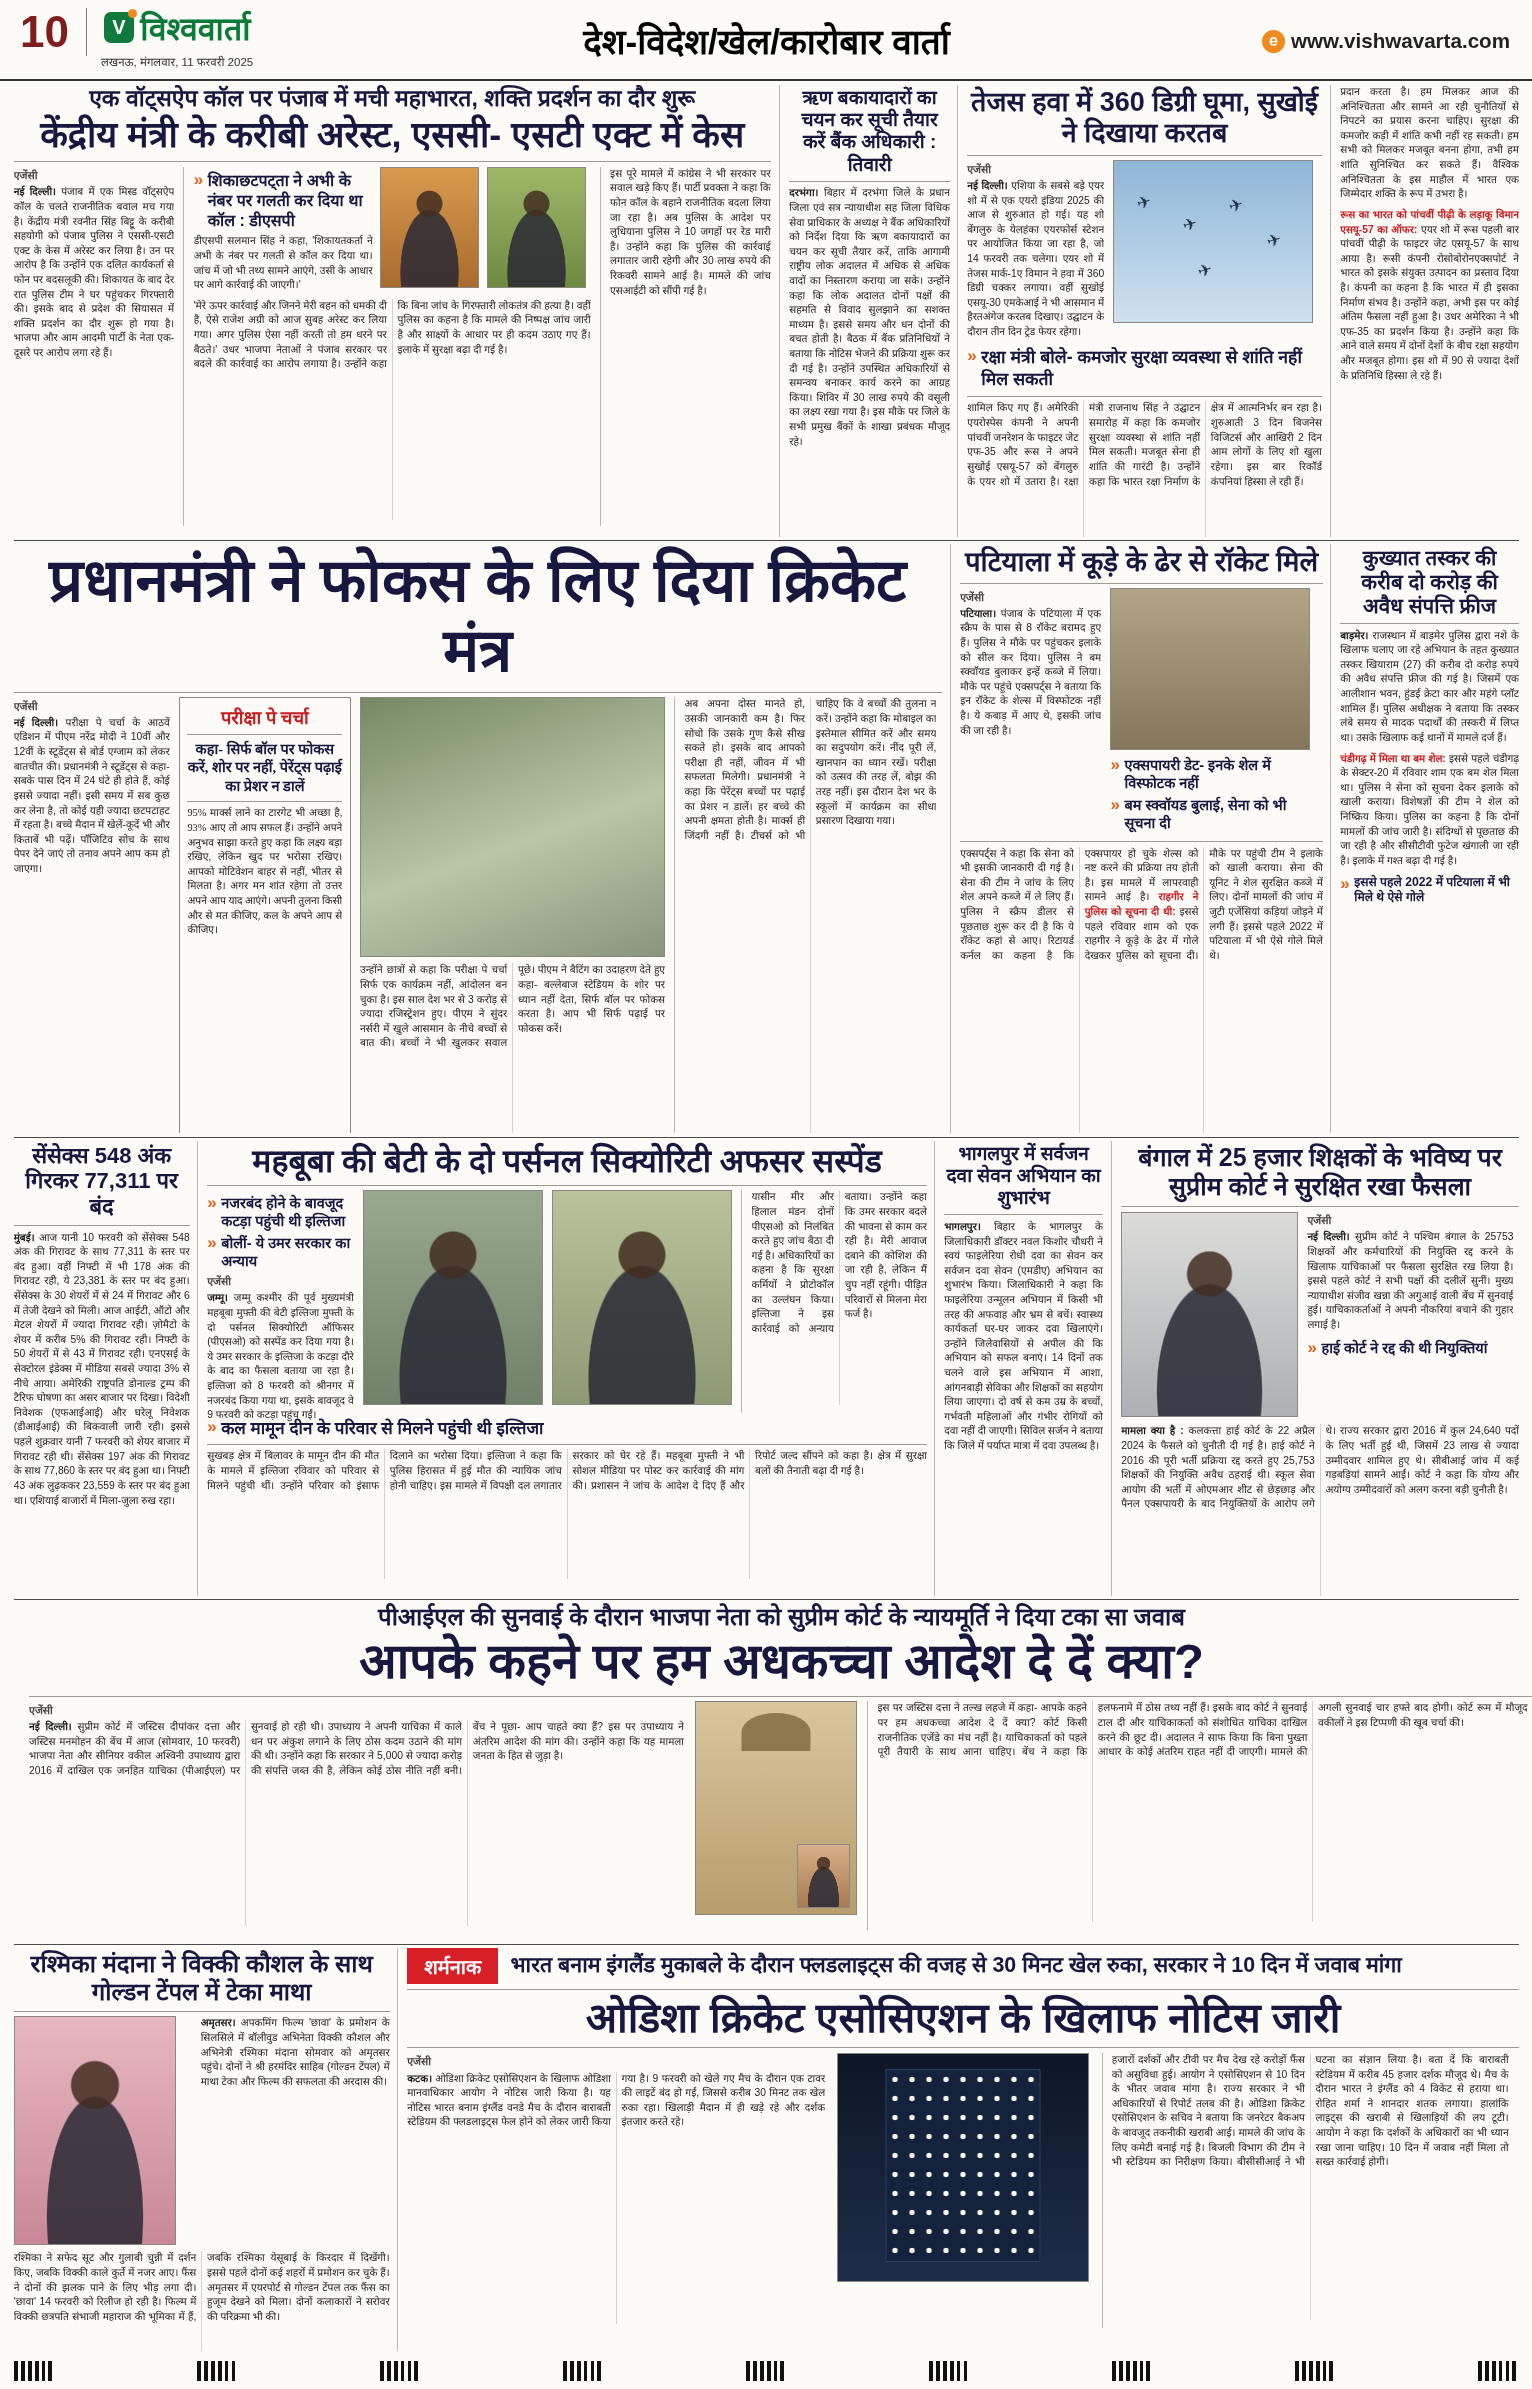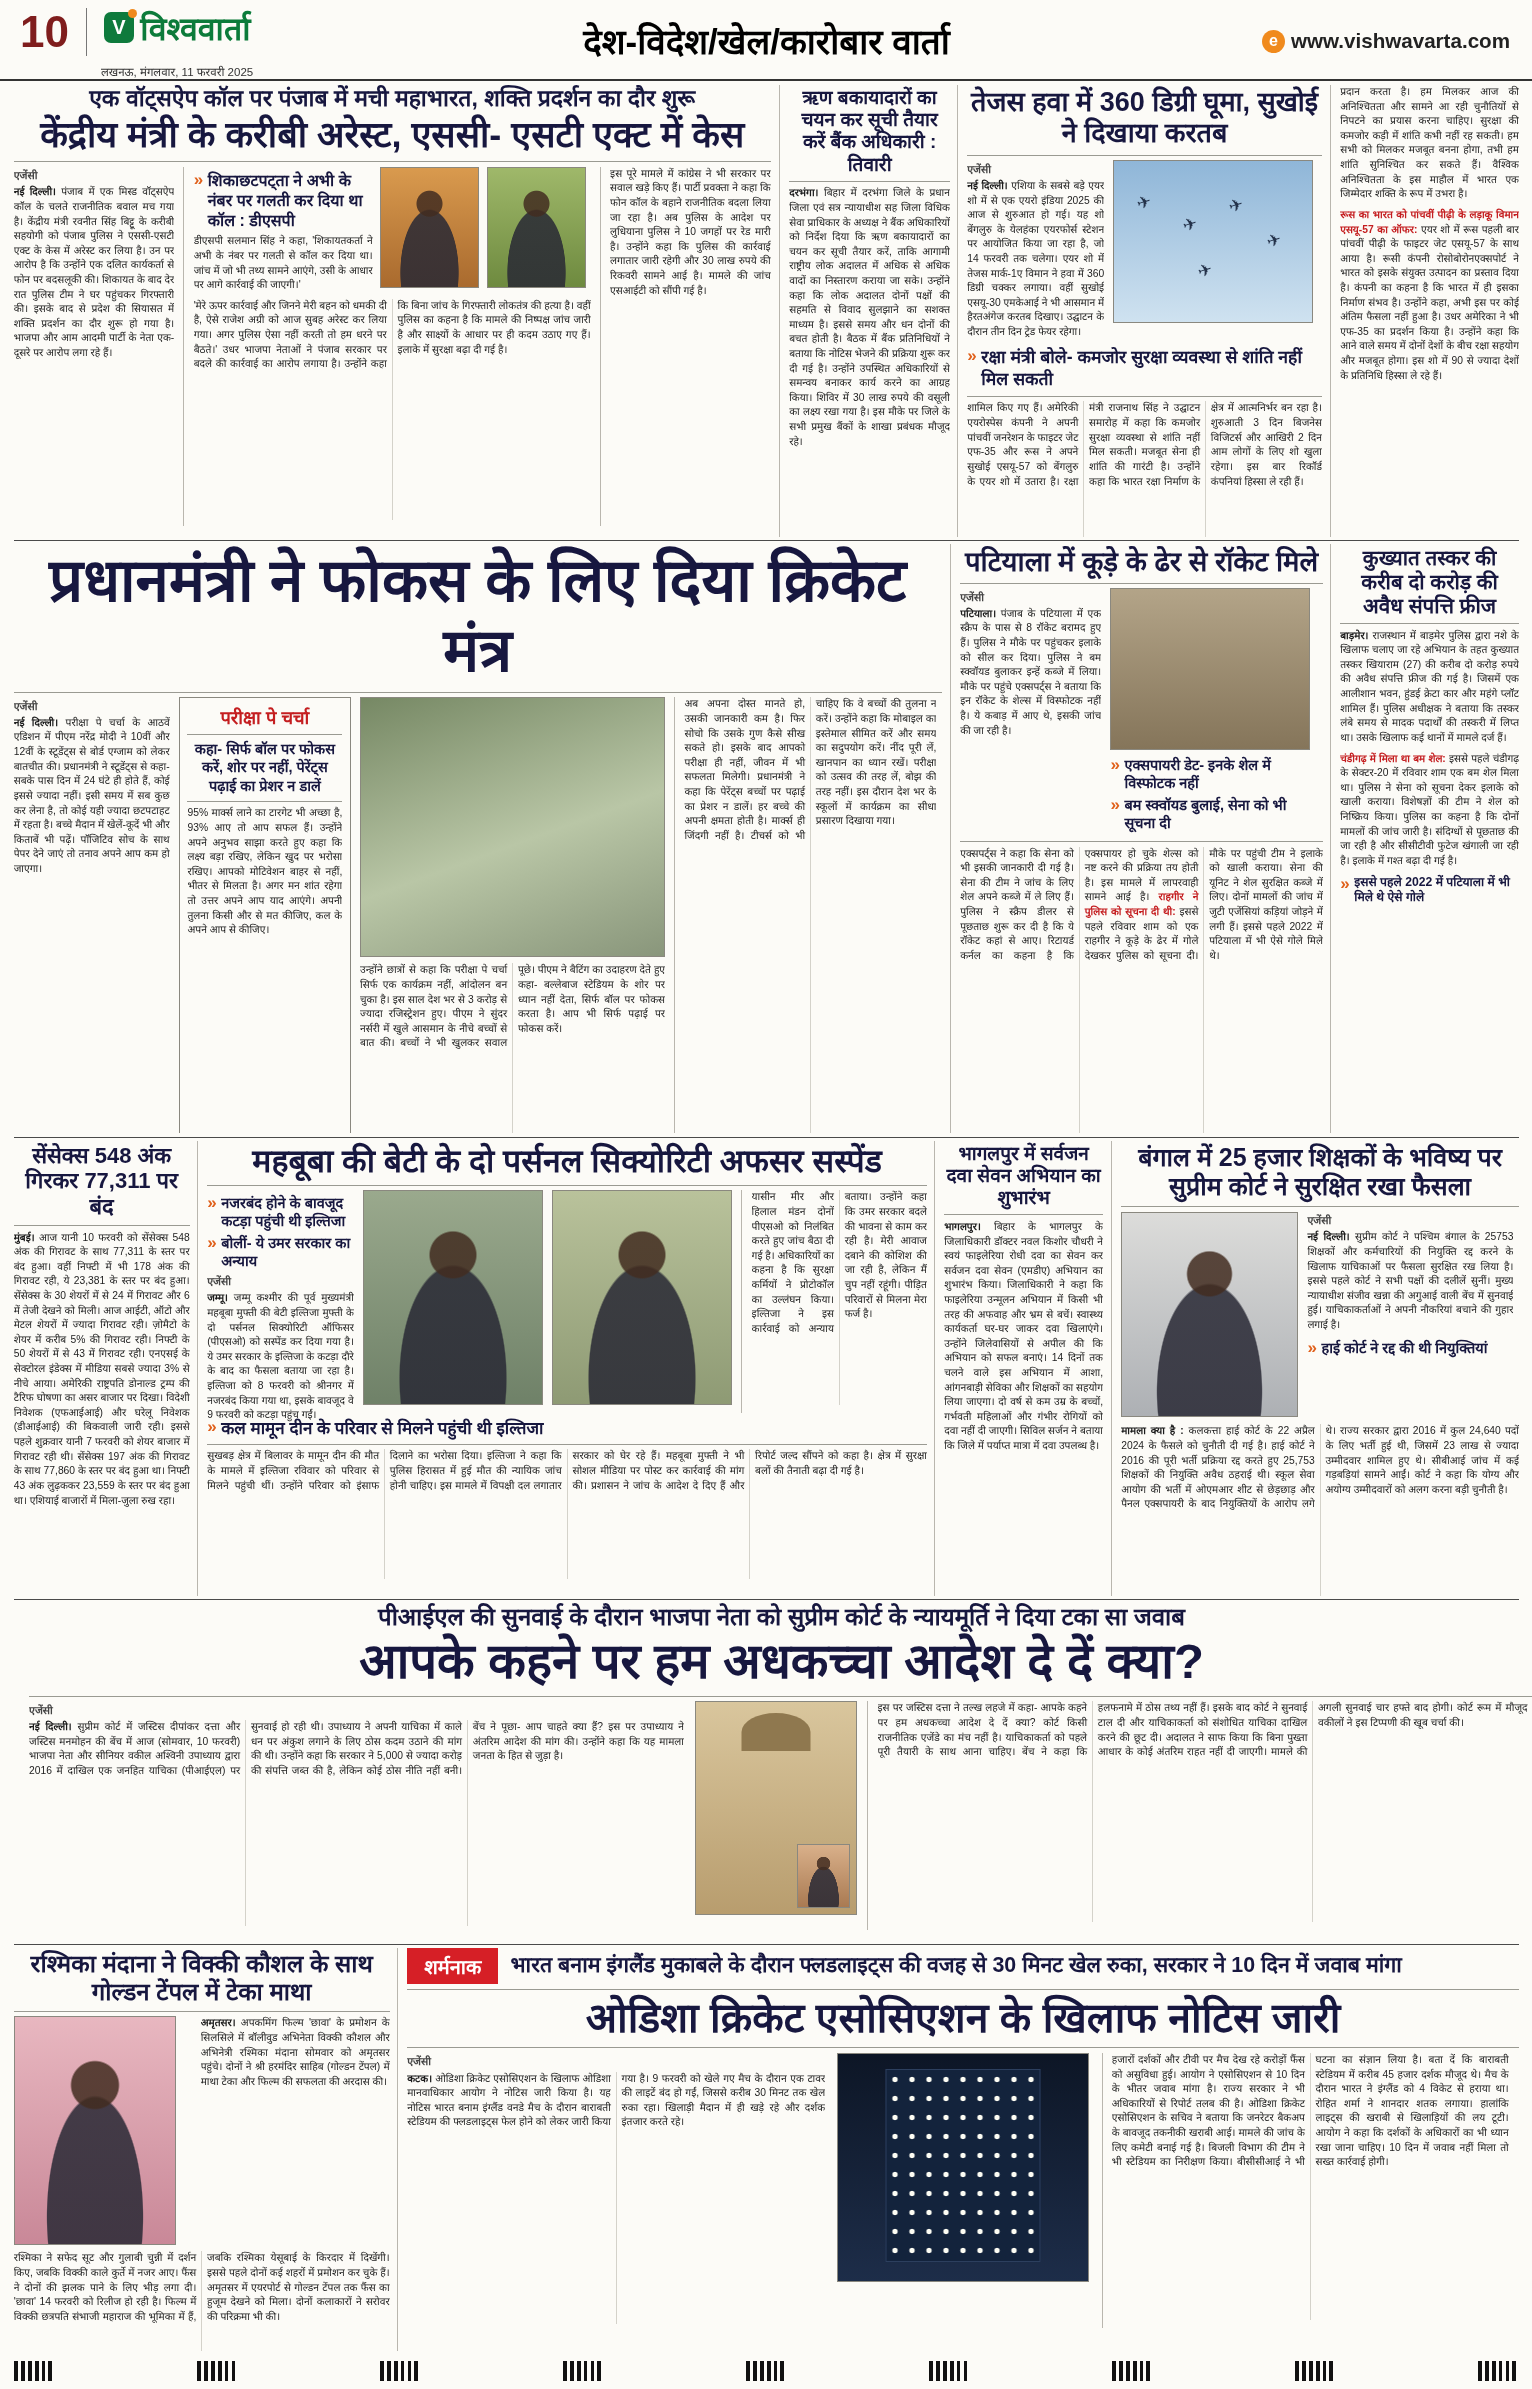--- a/index.html
+++ b/index.html
@@ -8,21 +8,21 @@
   
   .masthead{position:absolute;left:0;top:0;width:1533px;height:79px;border-bottom:2.3px double #333;}
   .pageno{position:absolute;left:20px;top:7.6px;font-size:44px;font-weight:bold;color:#7f1d1d;
           border-right:1.5px solid #777;padding-right:17px;line-height:1.1;}
   .brand{position:absolute;left:101px;top:6.1px;text-align:center;}
   .brand-row{display:flex;align-items:center;gap:6.1px;justify-content:center;}
   .logo-ic{width:30.5px;height:30.5px;border-radius:6.9px;background:#0e7a3c;color:#fff;font-weight:bold;
            font-size:20px;display:flex;align-items:center;justify-content:center;position:relative;}
   .logo-ic i{position:absolute;right:-3.1px;top:-3.1px;width:9.2px;height:9.2px;border-radius:50%;background:#f08a1d;}
   .brand-name{font-size:32px;font-weight:bold;color:#0c7b3a;}
-  .brand-sub{font-size:11.5px;color:#333;margin-top:15px;}
+  .brand-sub{font-size:11.5px;color:#333;margin-top:5px;}
   .section-title{position:absolute;left:50%;top:17px;transform:translateX(-50%);
                  font-size:35px;font-weight:bold;color:#000;white-space:nowrap;}
   .site{position:absolute;right:23px;top:29px;display:flex;align-items:center;gap:6.1px;
         font-size:20.6px;font-weight:bold;color:#222;}
   .site .eic{width:23px;height:23px;border-radius:50%;background:#f08a1d;color:#fff;font-size:16px;
              display:flex;align-items:center;justify-content:center;font-weight:bold;}
   
   .art{position:absolute;overflow:hidden;box-sizing:border-box;}
   .vline{border-left:0.8px solid #b9b6ae;padding-left:9.2px;}
   .hdiv{position:absolute;left:13.7px;width:1505px;border-top:0.8px solid #4a4a4a;}
@@ -37,21 +37,21 @@
   .cols-4{column-count:4;column-gap:10.7px;column-rule:0.8px solid #d4d2ca;}
   .red-inline{color:#c41e20;font-weight:bold;}
   .bullet{display:flex;gap:4.6px;align-items:flex-start;margin:3.8px 0;}
   .bullet .mk{color:#e0611c;font-weight:bold;font-size:17px;line-height:1;}
   .bullet .bx{font-weight:bold;color:#17173f;font-size:14.5px;line-height:1.25;}
   .photo{position:relative;overflow:hidden;border:0.8px solid #8a887f;box-sizing:border-box;flex:none;}
   .portrait::before{content:"";position:absolute;inset:0;
      background:radial-gradient(circle at 50% 30%,rgba(66,44,32,.85) 0 13%,transparent 14%),
                 radial-gradient(ellipse at 50% 88%,rgba(40,40,52,.85) 0 42%,transparent 43%);}
   .badge-red{background:#d61f26;color:#fff;font-weight:bold;font-size:20px;padding:4.6px 17px;flex:none;}
-  .box{border:0.8px solid #8a887f;padding:6.1px 7.6px;box-sizing:border-box;}
+  .box{border:0.8px solid #8a887f;padding:6.1px 7.6px;box-sizing:border-box;font-family:Liberation Serif, serif;}
   .box-label{color:#c41e20;font-weight:bold;font-size:18.3px;text-align:center;}
   .box-quote{color:#17173f;font-weight:bold;font-size:14.5px;line-height:1.3;text-align:center;margin:4.6px 0;}
   .marks{position:absolute;left:13.7px;right:13.7px;bottom:7.6px;height:20px;display:flex;justify-content:space-between;}
   .mark{width:41px;height:20px;background:repeating-linear-gradient(90deg,#111 0 3.8px,transparent 3.8px 6.9px);}
   .jet{position:absolute;color:#24324a;transform:rotate(-18deg);font-size:17px;}
   .lightpanel{position:absolute;left:50%;top:15.3px;transform:translateX(-50%);width:153px;height:191px;
      background:#13233c;border:1.5px solid #2c3f5e;
      background-image:radial-gradient(circle,#fdfdf4 2.3px,transparent 3.1px);background-size:17px 19px;}
 </style>
 </head>

